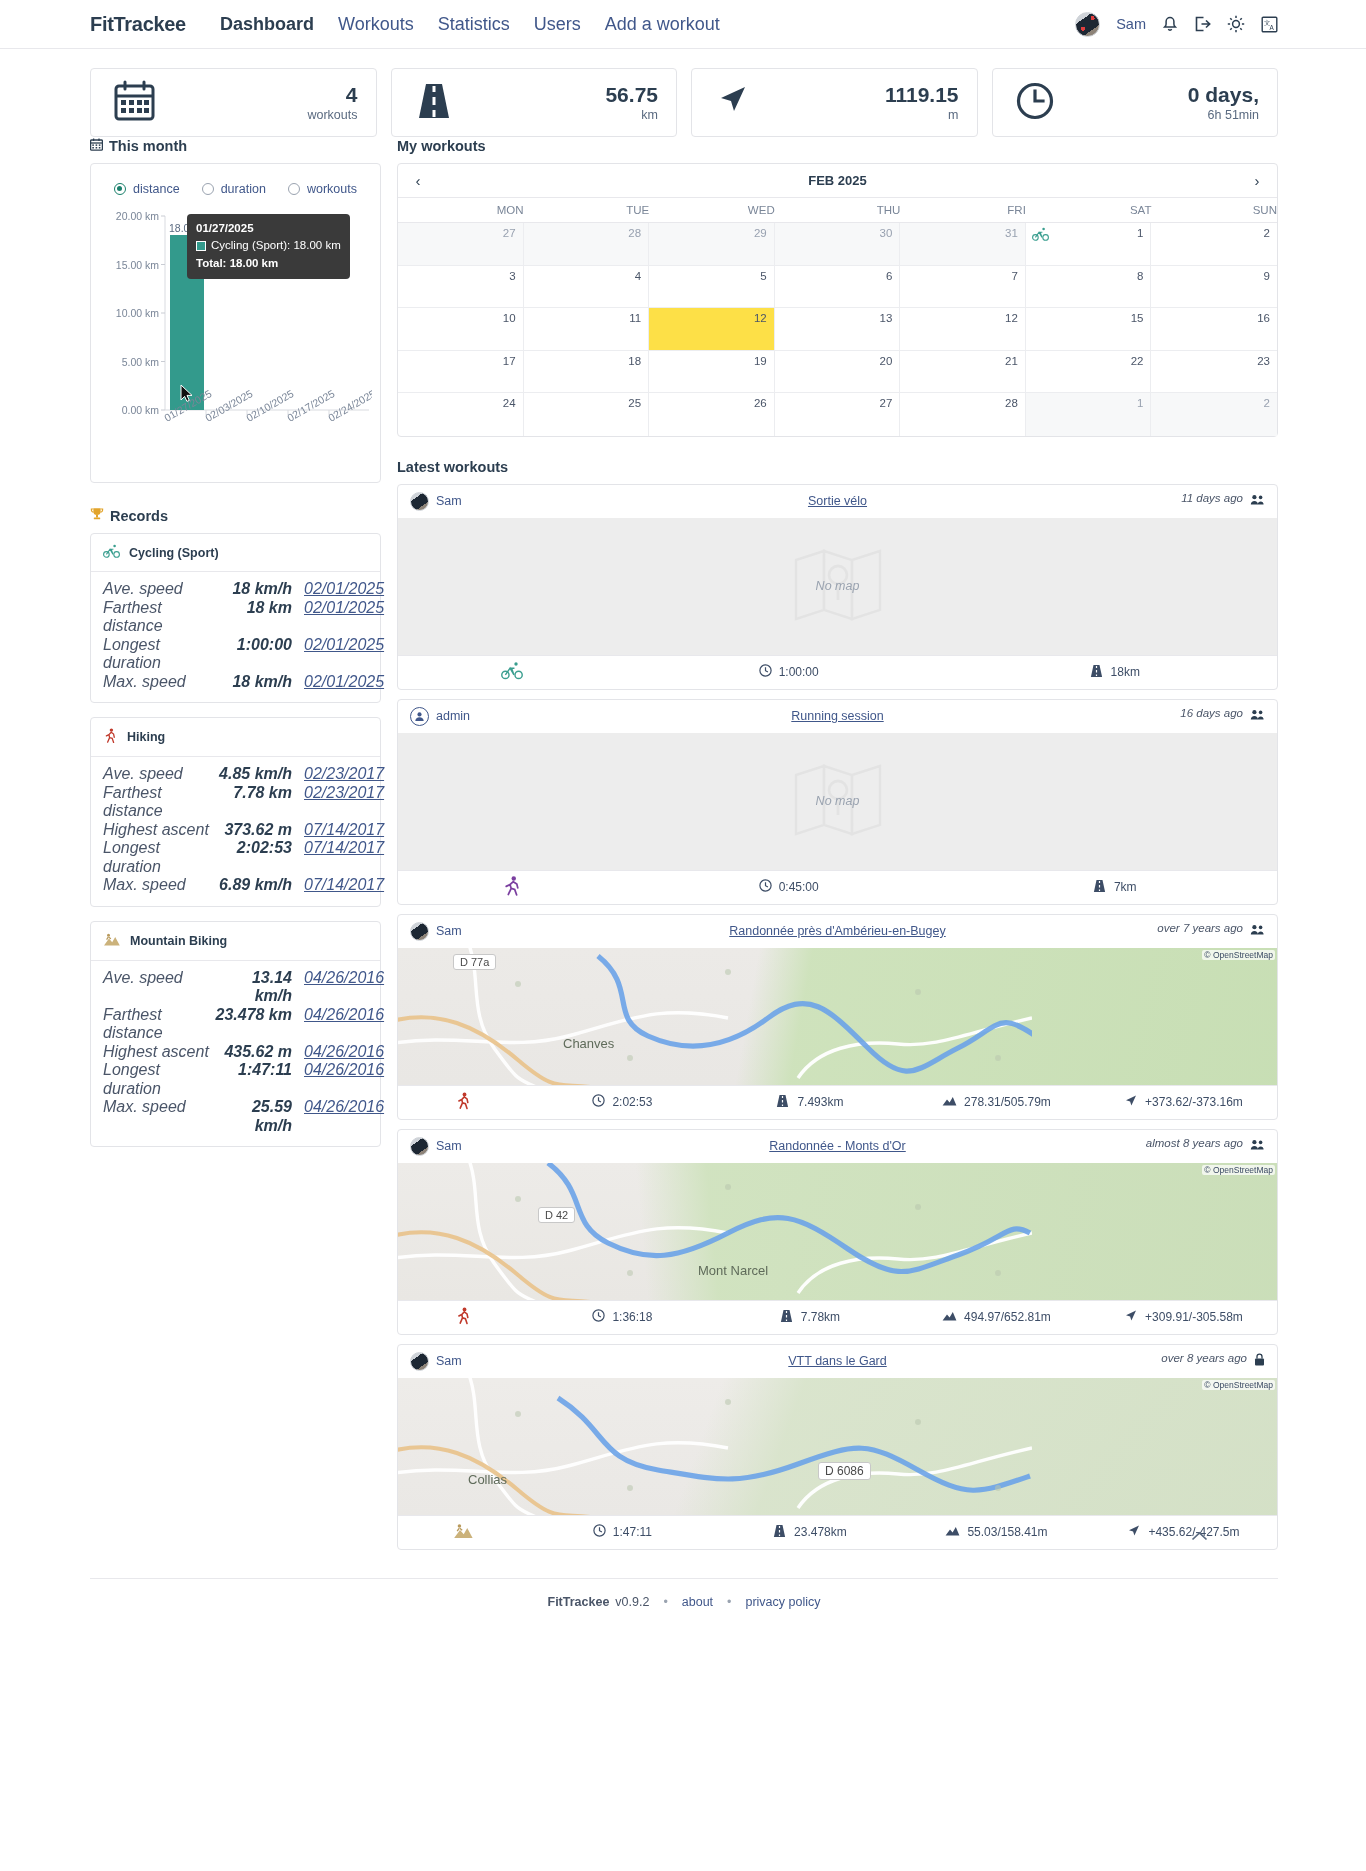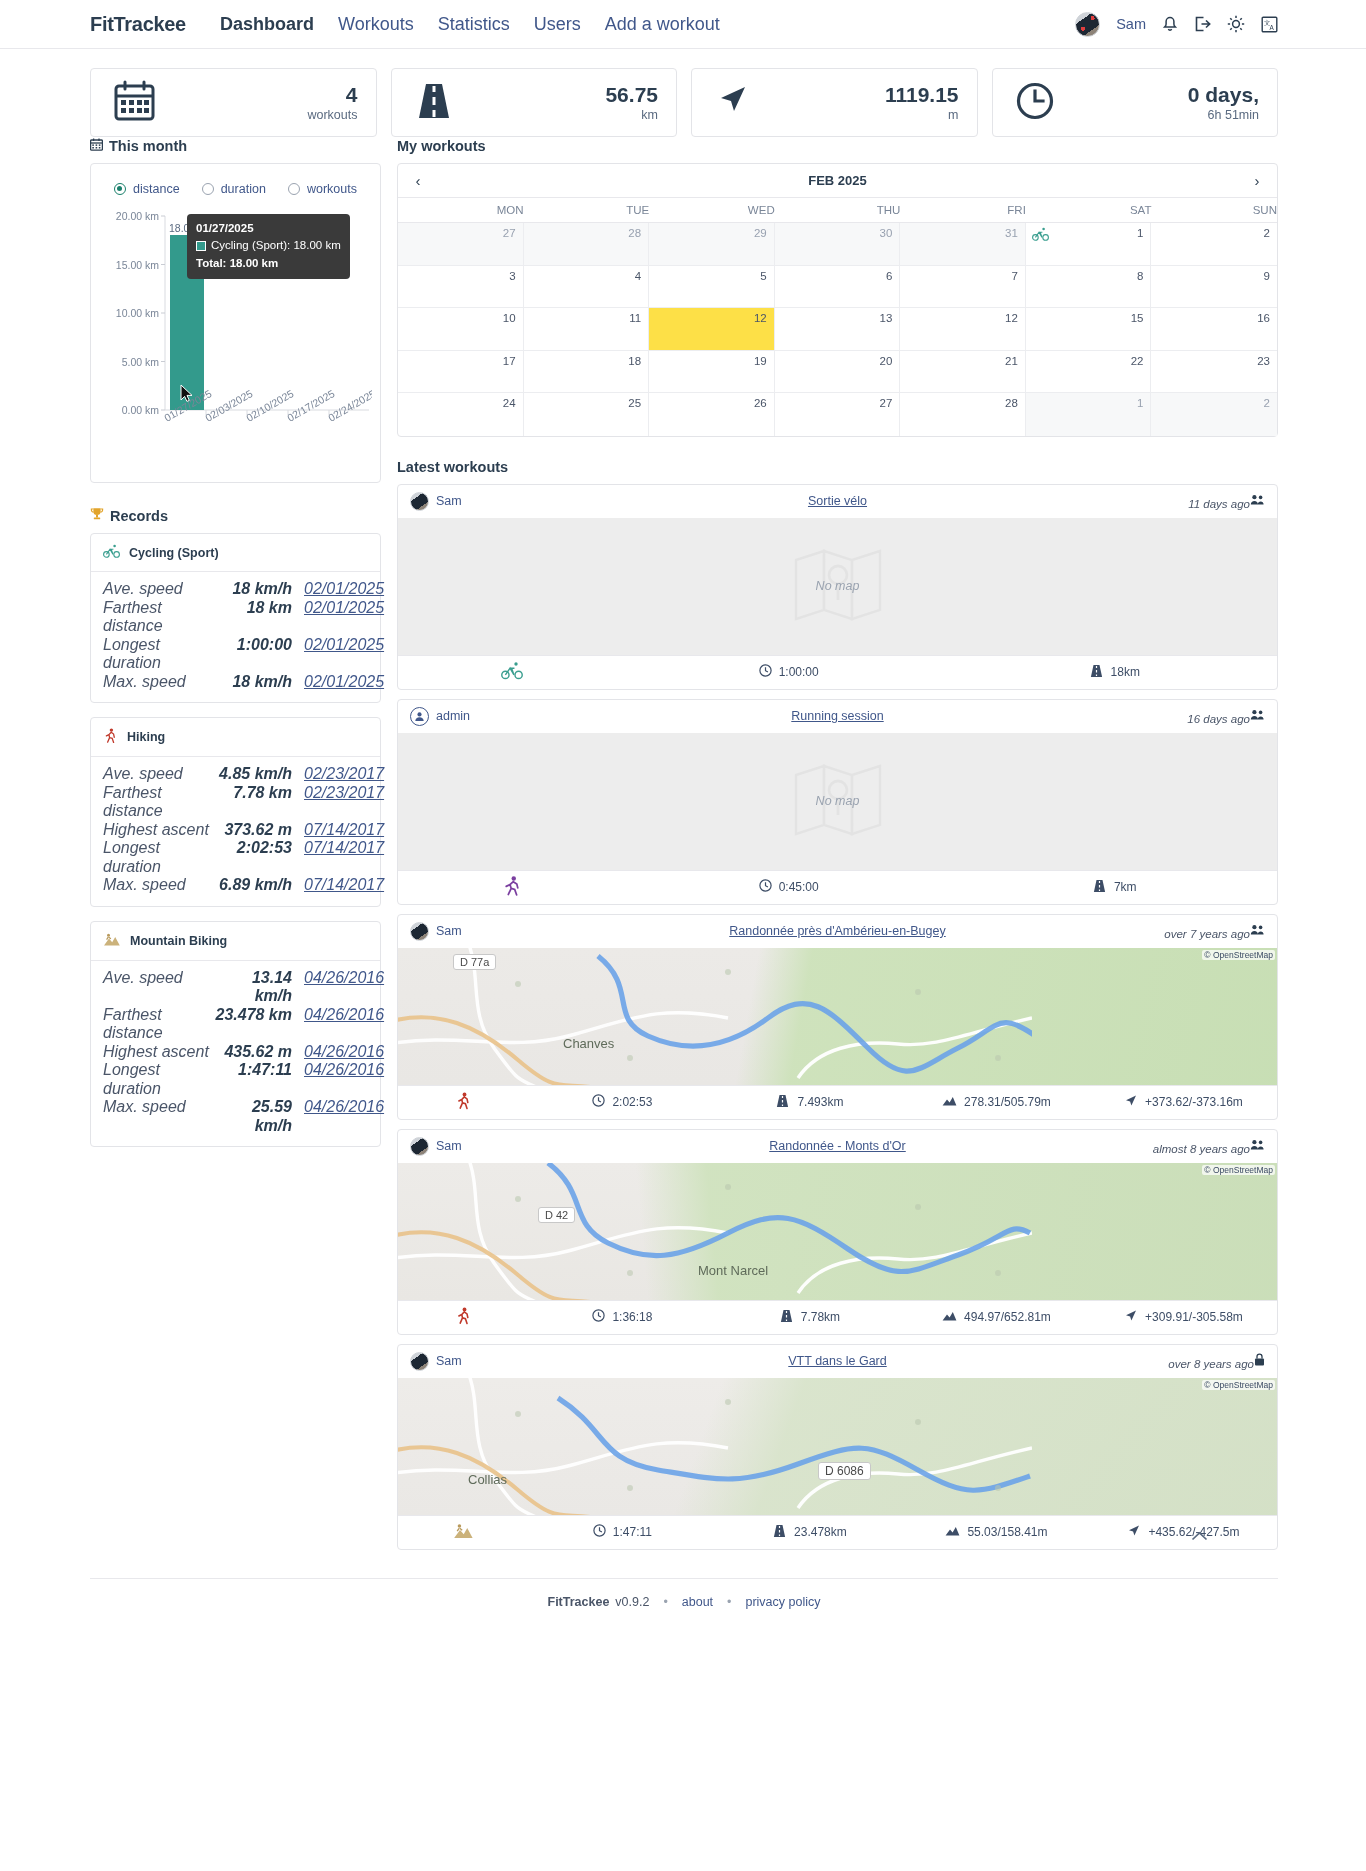--- a/index.html
+++ b/index.html
@@ -136,21 +136,21 @@
   .wk-av {
     width: 19px; height: 19px; border-radius: 50%; flex: none;
     background: linear-gradient(145deg,#cfd3d8 0 28%, #1d2733 28% 72%, #8d8378 72%);
     border: 1px solid #cfd3d8;
   }
   .wk-av.admin {
     background: #fff; border: 1.4px solid #40578a;
     display: flex; align-items: center; justify-content: center;
   }
   .wk-name { flex: 1; text-align: center; font-size: 12.5px; color: #40578a; text-decoration: underline; }
-  .wk-meta { width: 160px; flex: none; display: flex; align-items: flex-end; justify-content: flex-end; }
+  .wk-meta { width: 160px; flex: none; display: flex; align-items: flex-start; justify-content: flex-end; gap: 7px; }
   .wk-ago { font-size: 11.5px; font-style: italic; color: #4a5568; }
   .wk-map { height: 137px; background: #ededed; position: relative; overflow: hidden; }
   .nomap { height: 100%; display: flex; align-items: center; justify-content: center;
            flex-direction: column; gap: 2px; }
   .nomap span { font-size: 12.5px; font-style: italic; color: #9aa3b0; position: absolute; }
   .osm-attr {
     position: absolute; right: 2px; top: 2px; font-size: 8.5px; color: #3b4a63;
     background: rgba(255,255,255,0.72); padding: 0 2px; border-radius: 2px;
   }
   .wk-foot { display: flex; align-items: center; height: 34px; border-top: 1px solid #e8e8ec; }

